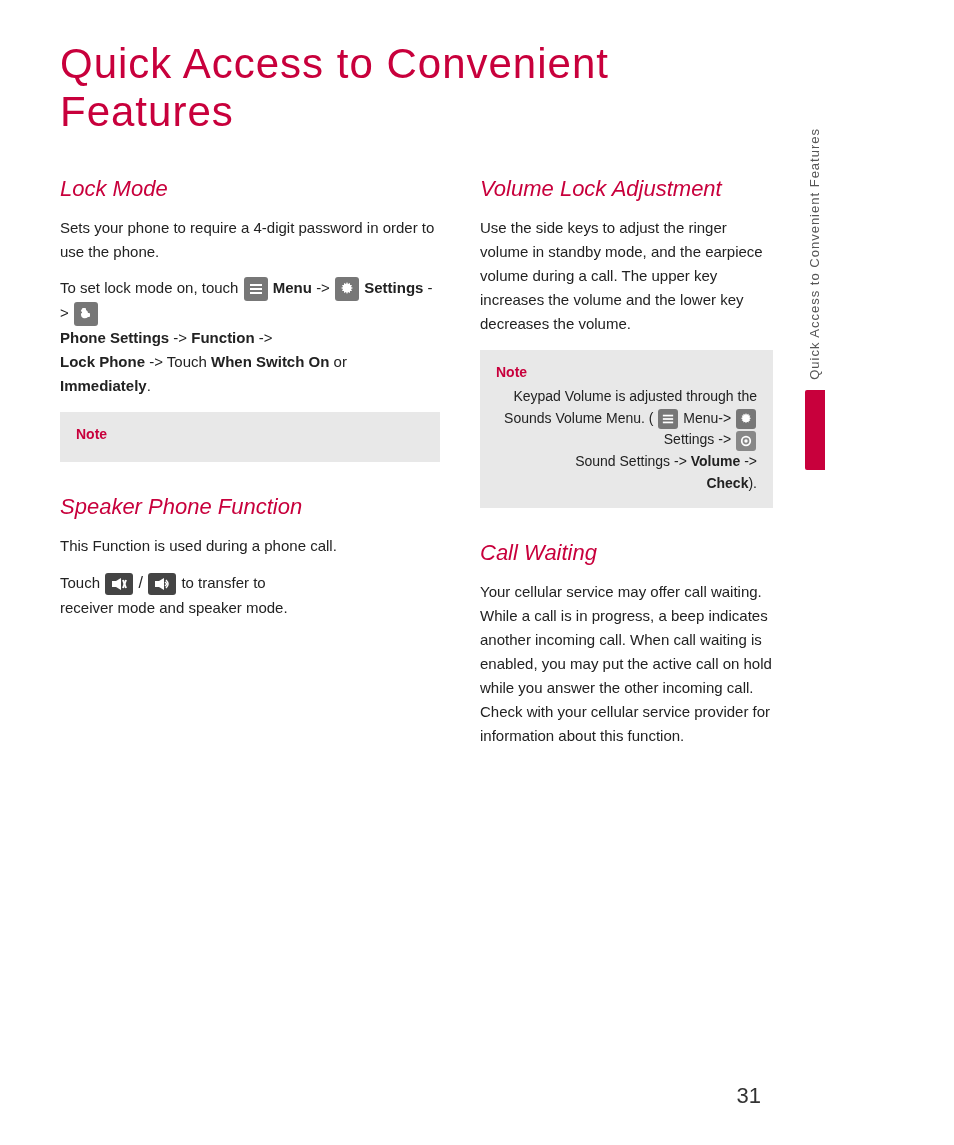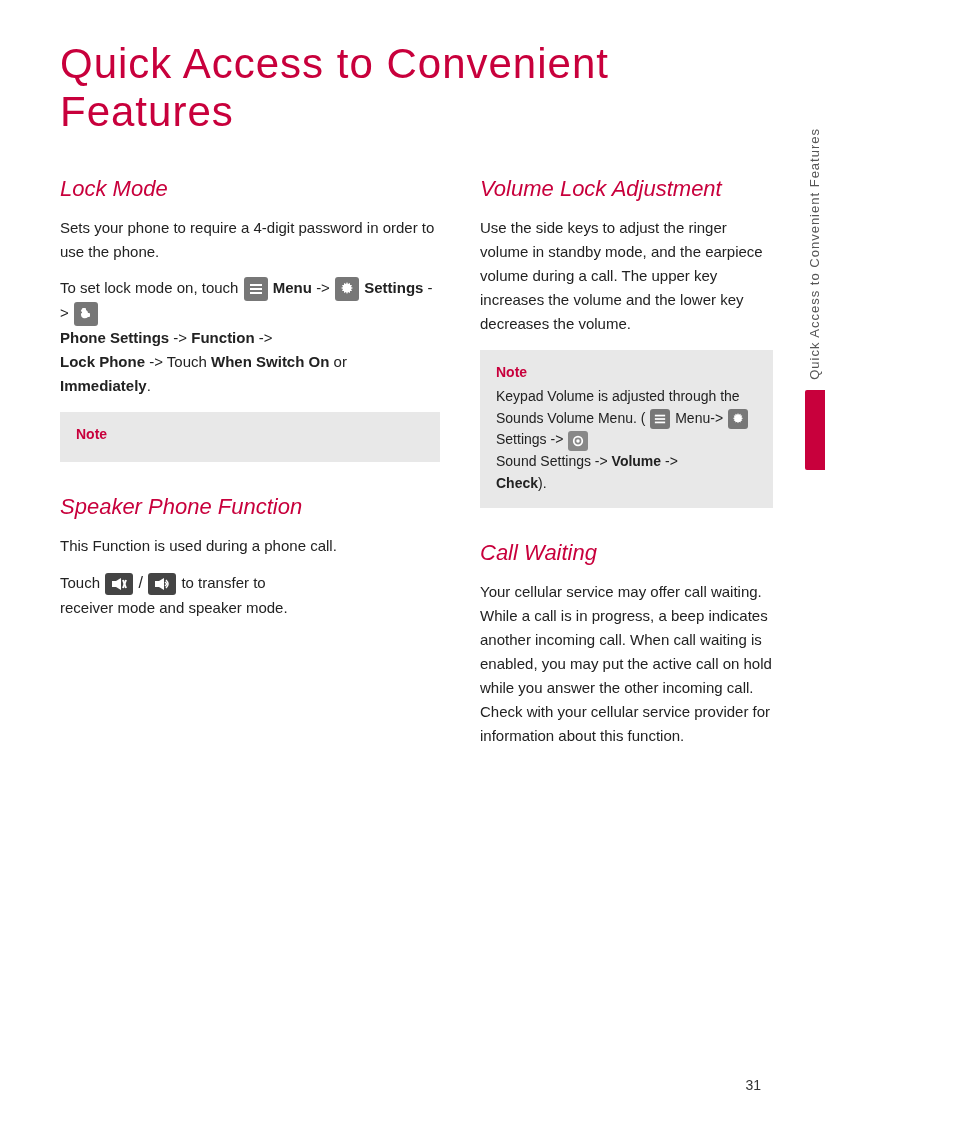--- a/index.html
+++ b/index.html
@@ -69,20 +69,21 @@
       font-size: 14px;
       font-weight: bold;
       color: #c8003c;
       margin-bottom: 6px;
     }
 
     .note-body {
       font-size: 14px;
       line-height: 1.55;
       color: #222;
+      text-align: right;
     }
 
     .section-block {
       margin-bottom: 32px;
     }
 
     .bold { font-weight: bold; }
 
     
     .side-tab {
@@ -110,23 +111,23 @@
     .side-tab-bar {
       width: 20px;
       height: 80px;
       background: #c8003c;
       margin-top: 10px;
       border-radius: 2px 0 0 2px;
     }
 
     .page-number {
       position: absolute;
-      bottom: 52px;
+      bottom: 36px;
       right: 72px;
-      font-size: 14px;
+      font-size: 22px;
       color: #333;
     }
 
     
     .icon-box {
       display: inline-flex;
       align-items: center;
       justify-content: center;
       width: 24px;
       height: 24px;

